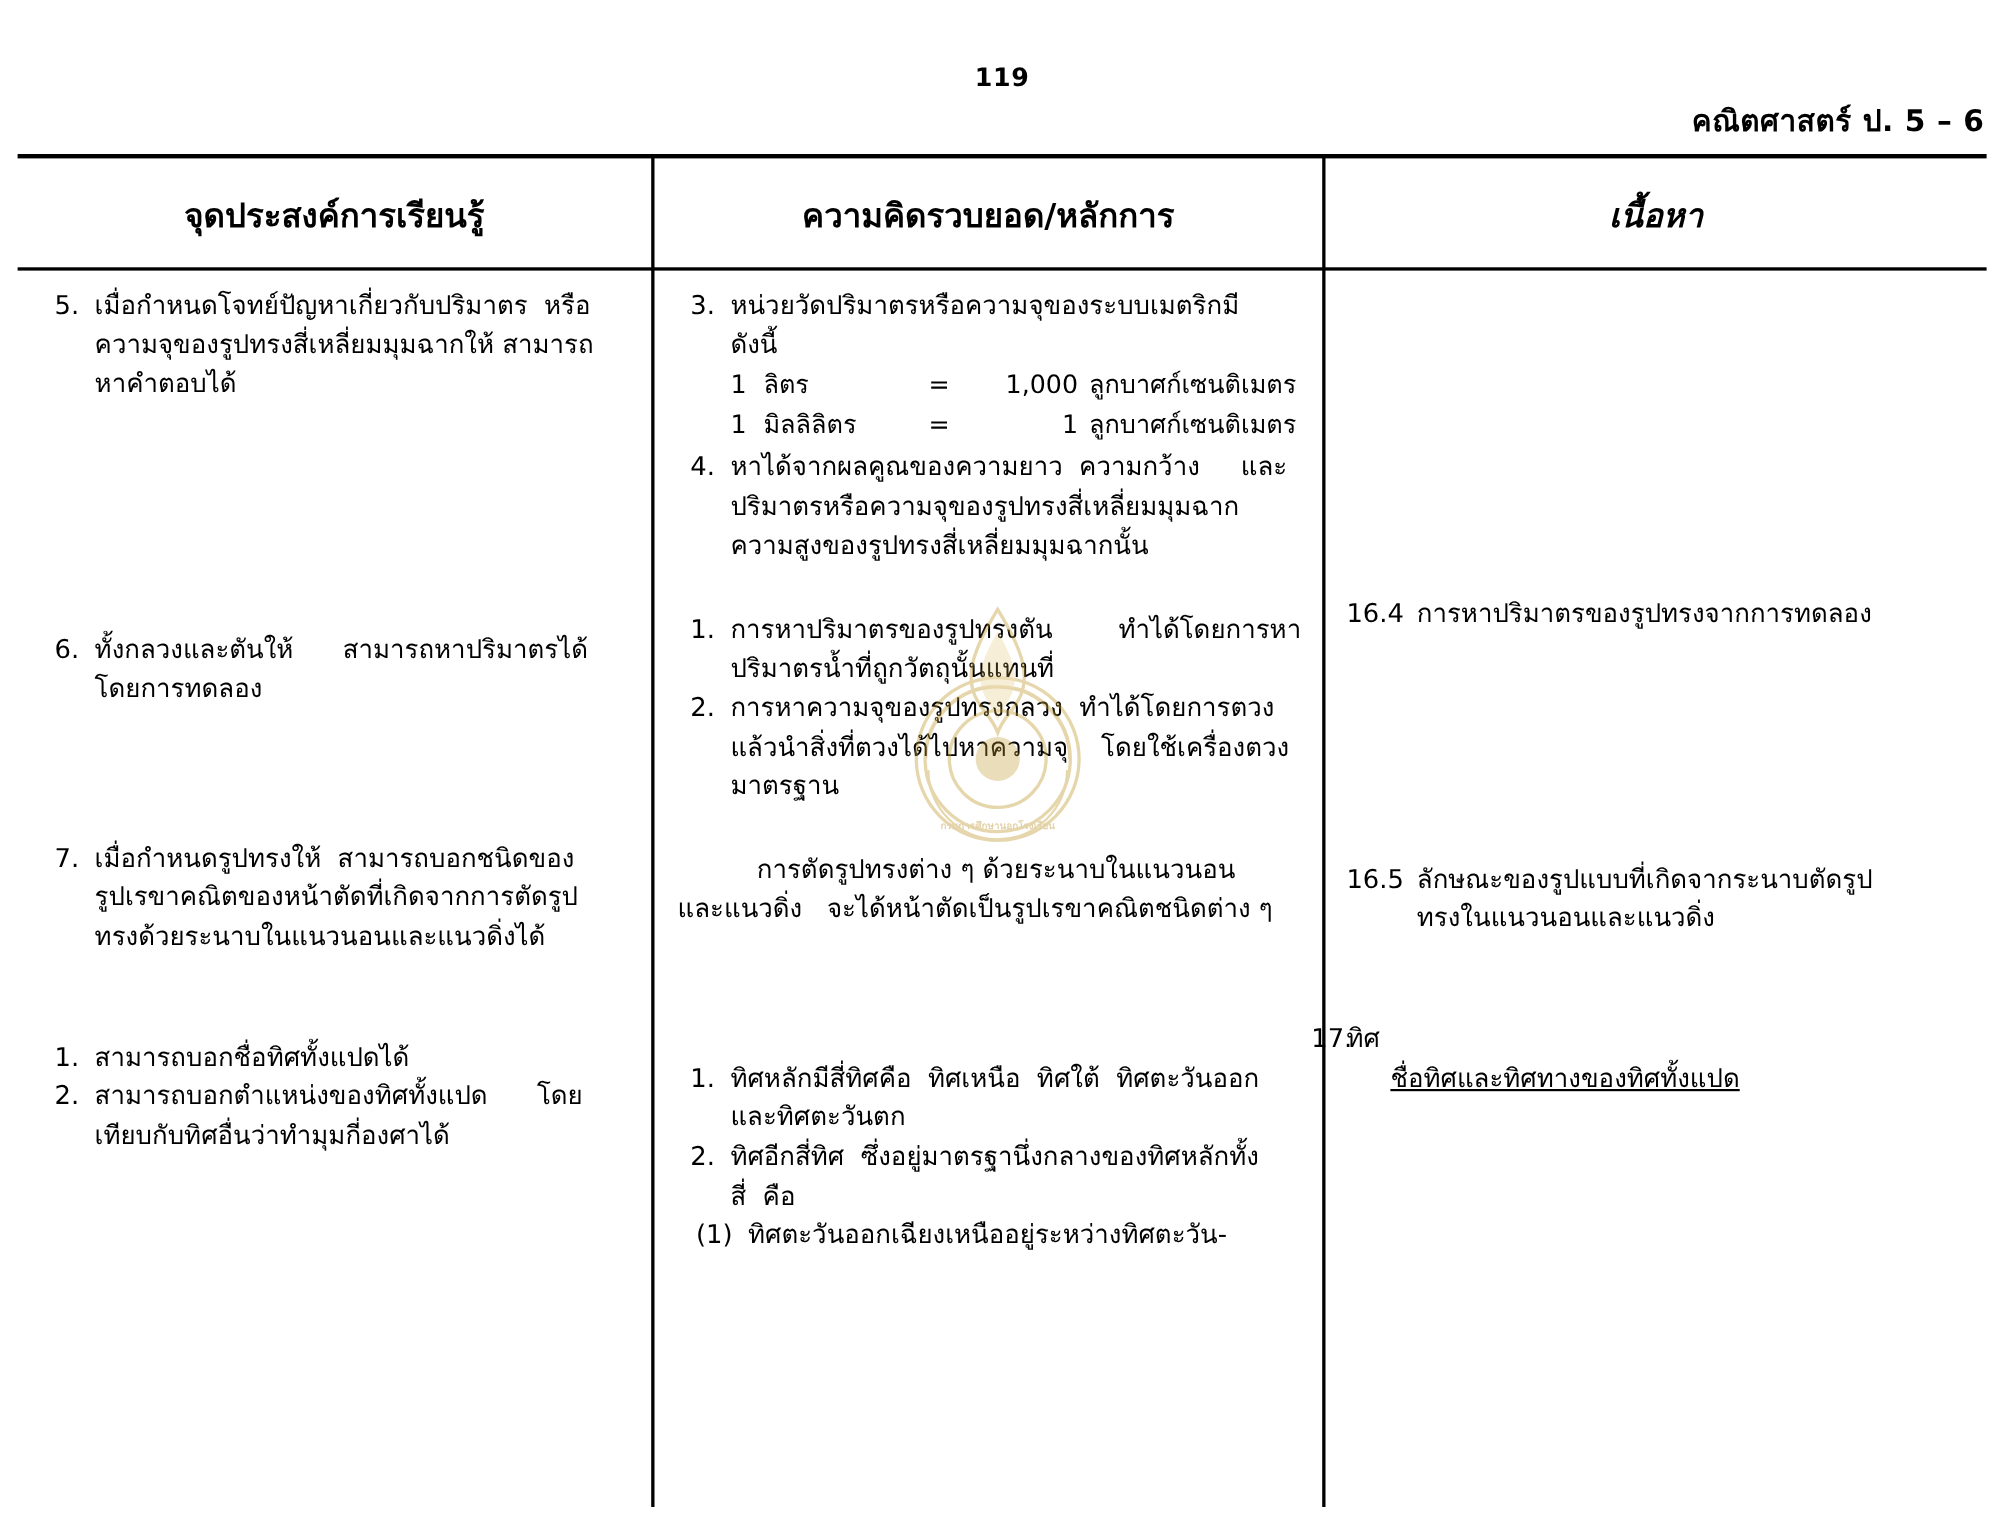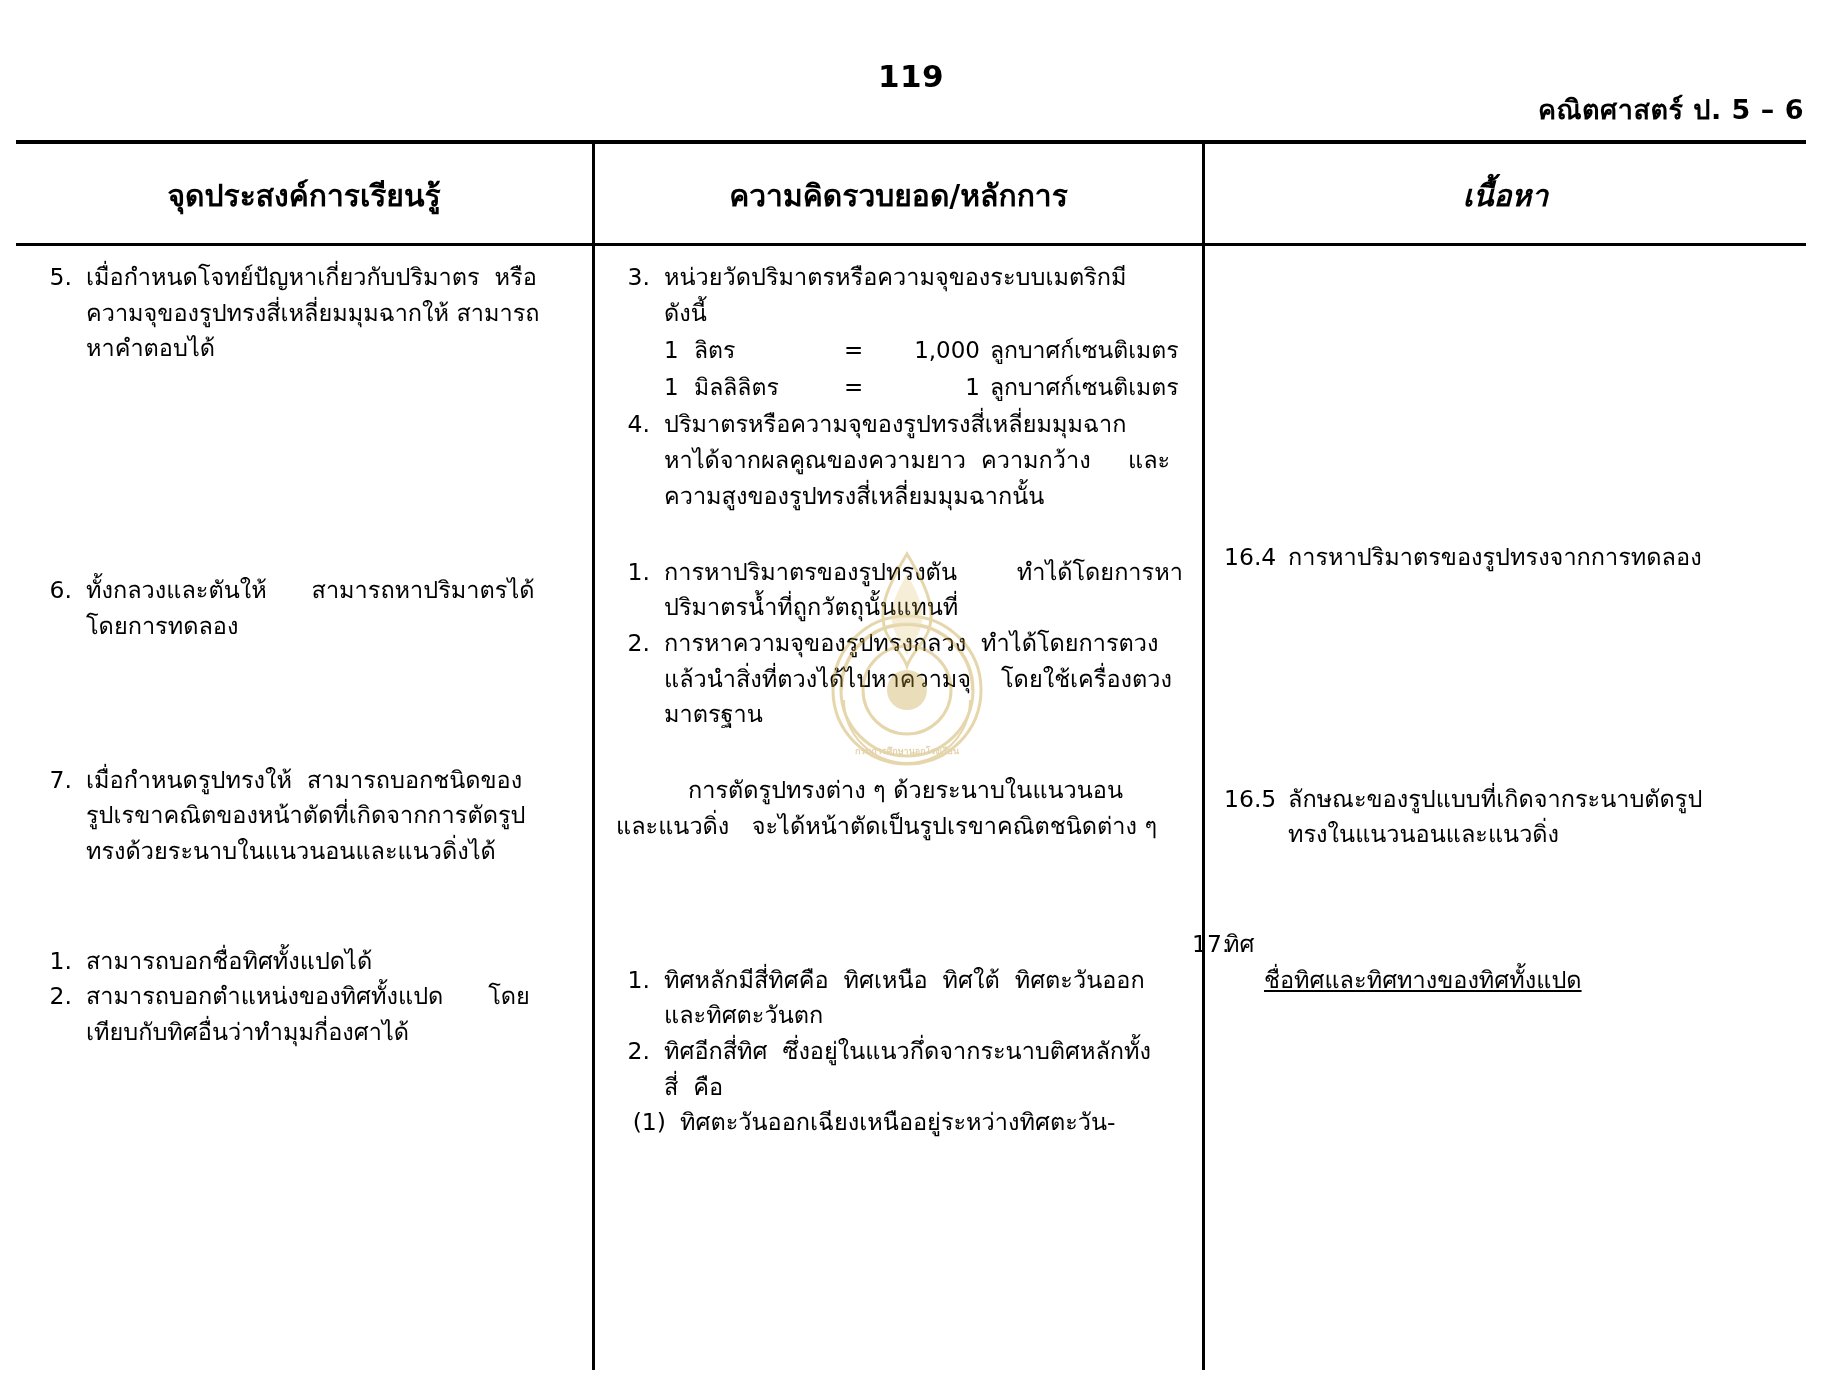--- a/index.html
+++ b/index.html
@@ -24,21 +24,21 @@
     padding: 0;
   }
 
   
   .page-number {
     position: absolute;
     top: 58px;
     left: 0;
     width: 1822px;
     text-align: center;
-    font-size: 31px;
+    font-size: 23px;
     font-weight: bold;
     letter-spacing: 0.5px;
   }
   .header-subject {
     position: absolute;
     top: 88px;
     right: 18px;
     font-size: 27px;
     font-weight: bold;
     letter-spacing: 0.5px;
@@ -251,22 +251,22 @@
           <span class="eq-a">1</span>
           <span class="eq-b">มิลลิลิตร</span>
           <span class="eq-c">=</span>
           <span class="eq-d"><span class="v">1</span><span>ลูกบาศก์เซนติเมตร</span></span>
         </div>
       </div>
 
       <div class="item">
         <span class="num">4.</span>
         <span class="txt">
+          <span class="line">หาได้จากผลคูณของความยาว  ความกว้าง     และ</span>
           <span class="line">ปริมาตรหรือความจุของรูปทรงสี่เหลี่ยมมุมฉาก</span>
-          <span class="line">หาได้จากผลคูณของความยาว  ความกว้าง     และ</span>
           <span class="line">ความสูงของรูปทรงสี่เหลี่ยมมุมฉากนั้น</span>
         </span>
       </div>
 
       <div class="spacer-sm"></div>
 
       <div class="item">
         <span class="num">1.</span>
         <span class="txt">
           <span class="line">การหาปริมาตรของรูปทรงตัน        ทำได้โดยการหา</span>
@@ -296,21 +296,21 @@
         <span class="num">1.</span>
         <span class="txt">
           <span class="line">ทิศหลักมีสี่ทิศคือ  ทิศเหนือ  ทิศใต้  ทิศตะวันออก</span>
           <span class="line">และทิศตะวันตก</span>
         </span>
       </div>
 
       <div class="item">
         <span class="num">2.</span>
         <span class="txt">
-          <span class="line">ทิศอีกสี่ทิศ  ซึ่งอยู่ในแนวกึ่ดจากระนาบติศหลักทั้ง</span>
+          <span class="line">ทิศอีกสี่ทิศ  ซึ่งอยู่มาตรฐานึ่งกลางของทิศหลักทั้ง</span>
           <span class="line">สี่  คือ</span>
         </span>
       </div>
 
       <div class="item wide">
         <span class="num">(1)</span>
         <span class="txt">
           <span class="line">ทิศตะวันออกเฉียงเหนืออยู่ระหว่างทิศตะวัน-</span>
         </span>
       </div>

